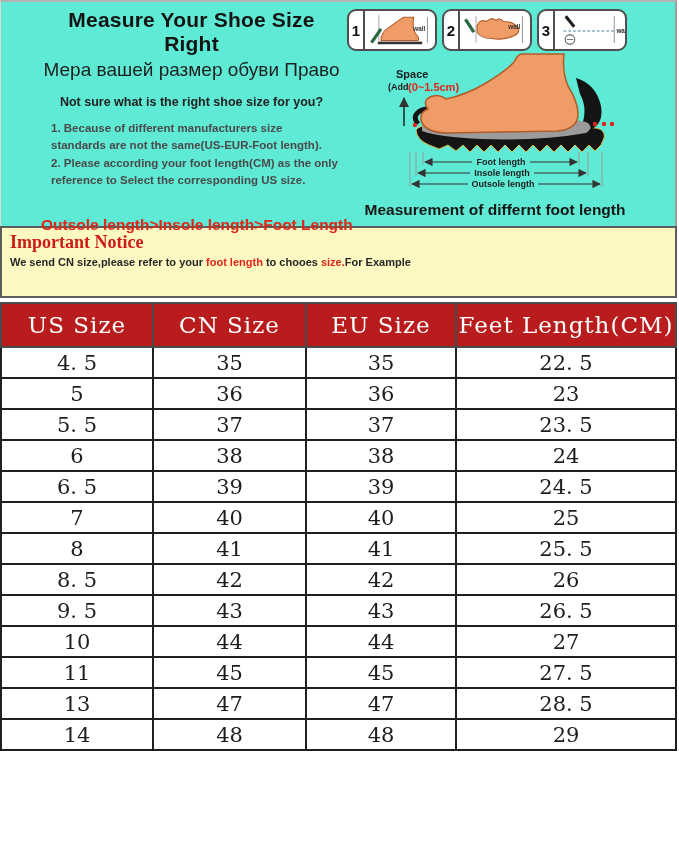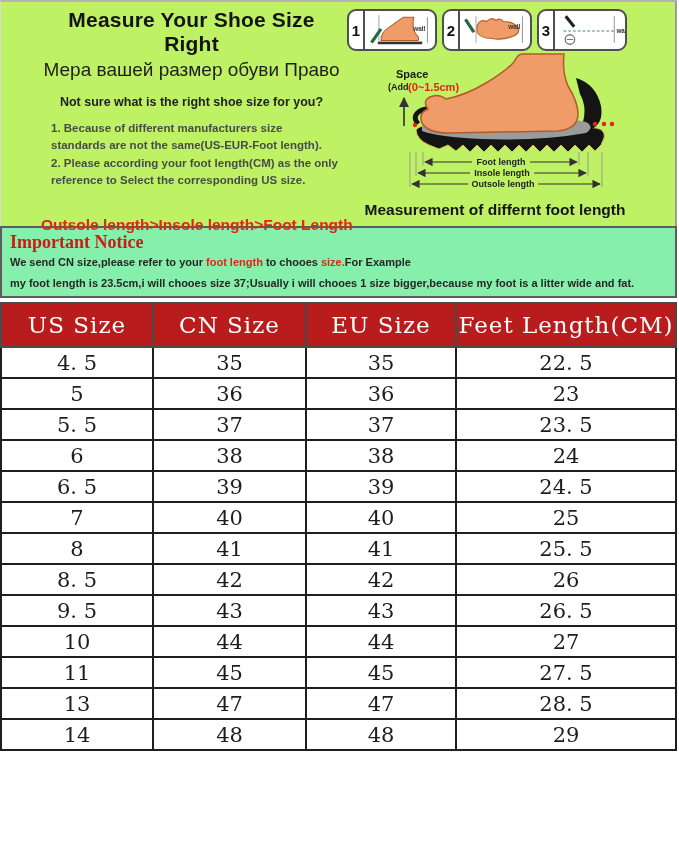--- a/index.html
+++ b/index.html
@@ -2,21 +2,21 @@
 <html><head>
 <meta charset="utf-8">
 <style>
   * { box-sizing: border-box; }
   html,body { margin:0; padding:0; background:#fff; }
   body { width:679px; font-family:"Liberation Sans", sans-serif; }
   .page { width:677px; }
 
   
   .top-section {
-    display:flex; height:226px; background:#bef264;
+    display:flex; height:226px; background:#5eead4;
     border-top:2px solid #b3b3b3; border-left:1px solid #d9d9d9; border-right:2px solid #9c9c9c;
   }
   .top-left { width:345px; padding:6px 4px 0 40px; text-align:center; }
   .main-title { font-size:21px; font-weight:bold; color:#141414; letter-spacing:.2px; }
   .sub-title  { font-size:19px; color:#1f1f1f; margin-top:3px; }
   .question   { font-size:12.5px; font-weight:bold; color:#222; margin-top:14px; }
   .instructions { text-align:left; margin:11px 4px 0 10px; }
   .instr { font-size:11.5px; font-weight:bold; color:#4a4a4a; line-height:1.5; }
   .warning { color:#e02519; font-size:15.5px; font-weight:bold; margin-top:27px; white-space:nowrap; }
 
@@ -32,21 +32,21 @@
   }
   .step-art { flex:1; }
   .foot-diagram { position:absolute; left:36px; top:50px; width:242px; height:142px; }
   .diagram-caption {
     position:absolute; left:4px; top:199px; width:290px; text-align:center;
     font-size:15.5px; font-weight:bold; color:#161616; white-space:nowrap;
   }
 
   
   .notice {
-    height:72px; border:2px solid #5d5d5d; background:#86efac;
+    height:72px; border:2px solid #5d5d5d; background:#fef9c3;
     padding:4px 10px 8px 8px;
   }
   .notice-title { font-family:"Liberation Serif", serif; font-weight:bold; font-size:18px; color:#cc1b15; }
   .notice-line { font-size:11px; font-weight:bold; color:#262626; }
   .notice-line1 { margin-top:3px; }
   .notice-line2 { margin-top:9px; }
   .red { color:#e0251a; }
 
   .table-gap { height:4px; }
 
@@ -177,21 +177,20 @@
         <text x="121" y="135" font-size="9" font-weight="bold" fill="#222" text-anchor="middle">Outsole length</text>
       </svg>
 
       <div class="diagram-caption">Measurement of differnt foot length</div>
     </div>
   </div>
 
   <div class="notice">
     <div class="notice-title">Important Notice</div>
     <div class="notice-line notice-line1"><span>We send CN size,please refer to your </span><span class="red">foot length</span><span> to chooes  </span><span class="red">size.</span><span>For Example</span></div>
-    <div class="notice-line notice-line2">my foot length is 23.5cm,i will chooes size 37;Usually i will chooes 1 size bigger,because my foot is a litter wide and fat.</div>
   </div>
 
   <div class="table-gap"></div>
 
   <table class="size-table">
     <colgroup>
       <col style="width:152px">
         <col style="width:153px">
         <col style="width:150px">
         <col>

